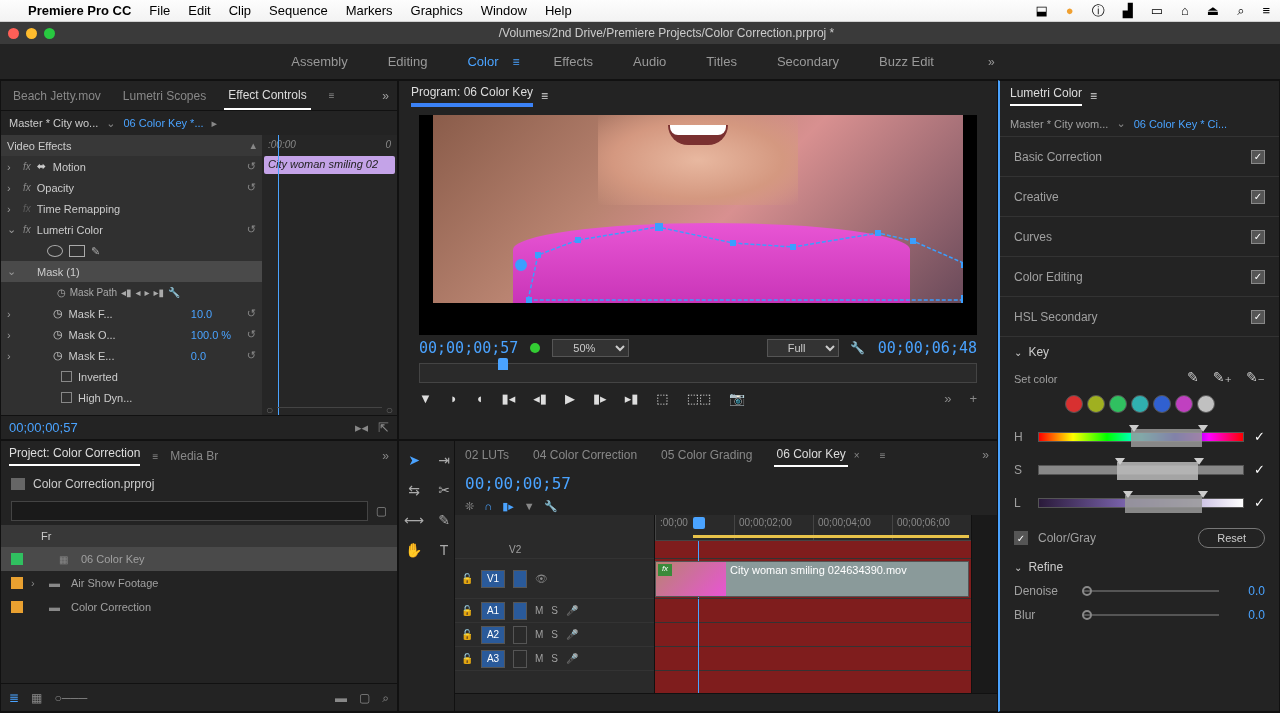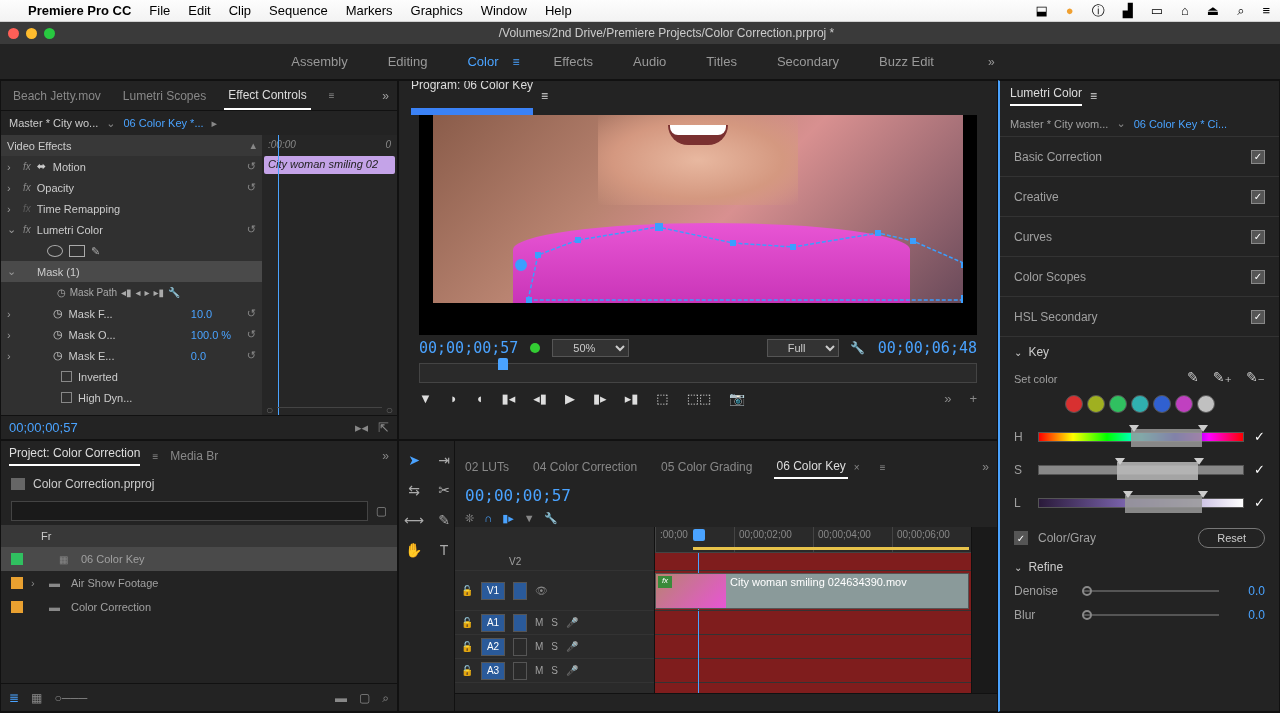--- a/index.html
+++ b/index.html
@@ -46,21 +46,21 @@
 .mask-shapes span { width:16px; height:12px; border:1px solid #aaa; display:block;}
 .mask-shapes .ellipse { border-radius: 50%;}
 .mask-nav { display:flex; gap:4px; padding-left: 50px; align-items:center;}
 .mask-nav span { color:#aaa; font-size:10px; cursor:pointer;}
 .checkbox-row { padding-left: 60px; display:flex; align-items:center; gap:6px;}
 .checkbox-row .cb { width:11px; height:11px; border:1px solid #888;}
 
 
 .prog-panel { grid-column: 2; grid-row: 1; }
 .prog-header { height:30px; display:flex; align-items:center; padding:0 12px; gap:8px; font-size:12px; color:#ddd;}
-.prog-header .active { border-bottom: 7px solid #3b82f6; padding-bottom: 16px;}
+.prog-header .active { border-bottom: 4px solid #3b82f6; padding-bottom: 4px;}
 .viewer { height: 220px; margin: 4px 20px 0; background:#000; position:relative; display:flex; justify-content:center;}
 .viewer-content { width:530px; height:188px; background:linear-gradient(135deg,#8a5c4a 0%,#b88370 35%,#d89090 55%,#6a4a5a 100%); position:relative; overflow:hidden;}
 .face-area { position:absolute; top:0; left:50%; transform:translateX(-50%); width:200px; height:90px; background:radial-gradient(ellipse at center, #e8b8a0 0%, #d49880 60%, transparent 100%);}
 .mouth { position:absolute; top:10px; left:50%; transform:translateX(-50%); width:60px; height:20px; background:#7a3030; border-radius: 0 0 30px 30px;}
 .teeth { position:absolute; top:10px; left:50%; transform:translateX(-50%); width:56px; height:10px; background:#fff; border-radius: 0 0 8px 8px;}
 .shirt { position:absolute; bottom:0; left:15%; right:10%; height:80px; background:linear-gradient(#e855d4,#c935b8); border-radius: 60% 60% 0 0 / 40% 40% 0 0;}
 .mask-poly { position:absolute; inset:0; pointer-events:none;}
 .mask-poly polygon { fill:none; stroke:#3a9fff; stroke-width:1.5; stroke-dasharray: 4 2;}
 .mask-poly circle { fill:#3a9fff;}
 .mask-poly rect { fill:#3a9fff;}
@@ -129,21 +129,21 @@
 .proj-item .folder-icon { color:#888; width:14px;}
 .proj-item .seq-icon { color:#888; width:14px; font-size:10px;}
 .proj-footer { position:absolute; bottom:0; left:0; right:0; height:28px; border-top:1px solid #111; display:flex; align-items:center; padding:0 8px; gap:12px; color:#888;}
 .proj-footer .spacer{flex:1;}
 
 
 .tl-panel { grid-column:2; grid-row:2; display:flex;}
 .tl-tools { width:56px; border-right:1px solid #111; padding:10px 6px; display:grid; grid-template-columns:1fr 1fr; gap:12px; align-content:start;}
 .tl-tools .tool { width:18px; height:18px; color:#aaa; display:flex; align-items:center; justify-content:center; cursor:pointer; font-size:14px;}
 .tl-tools .tool.active { color:#4aa3ff;}
-.tl-main { flex:1; display:flex; flex-direction:column;margin-top:12px;}
+.tl-main { flex:1; display:flex; flex-direction:column;}
 .tl-tabs { height:28px; display:flex; align-items:center; padding:0 8px; gap:20px; font-size:12px;}
 .tl-tabs .ttab { color:#888; cursor:pointer; padding:4px 2px;}
 .tl-tabs .ttab.active { color:#ddd; border-bottom:2px solid #fff;}
 .tl-tabs .close { font-size:10px; color:#888; margin-left:-14px;}
 .tl-tabs .overflow { margin-left:auto; color:#888;}
 .tl-tc-row { height:28px; display:flex; align-items:center; padding:0 10px; gap:10px;}
 .tl-tc-row .tc { color:#4aa3ff; font-family:monospace; font-size:16px;}
 .tl-icons-row { height:18px; display:flex; align-items:center; padding:0 10px; gap:10px; color:#888; font-size:11px;}
 .tl-icons-row .active-icon { color:#4aa3ff;}
 .tl-body { flex:1; display:flex; position:relative;}
@@ -414,21 +414,21 @@
       </div>
     <div class="lum-section">
         <span>Creative</span>
         <span class="cb">✓</span>
       </div>
     <div class="lum-section">
         <span>Curves</span>
         <span class="cb">✓</span>
       </div>
     <div class="lum-section">
-        <span>Color Scopes</span>
+        <span>Color Editing</span>
         <span class="cb">✓</span>
       </div>
     <div class="lum-section">
         <span>HSL Secondary</span>
         <span class="cb">✓</span>
       </div>
     <div class="lum-key">
       <div class="sub-head">
           <span class="chev">⌄</span>
           <span>Key</span>

